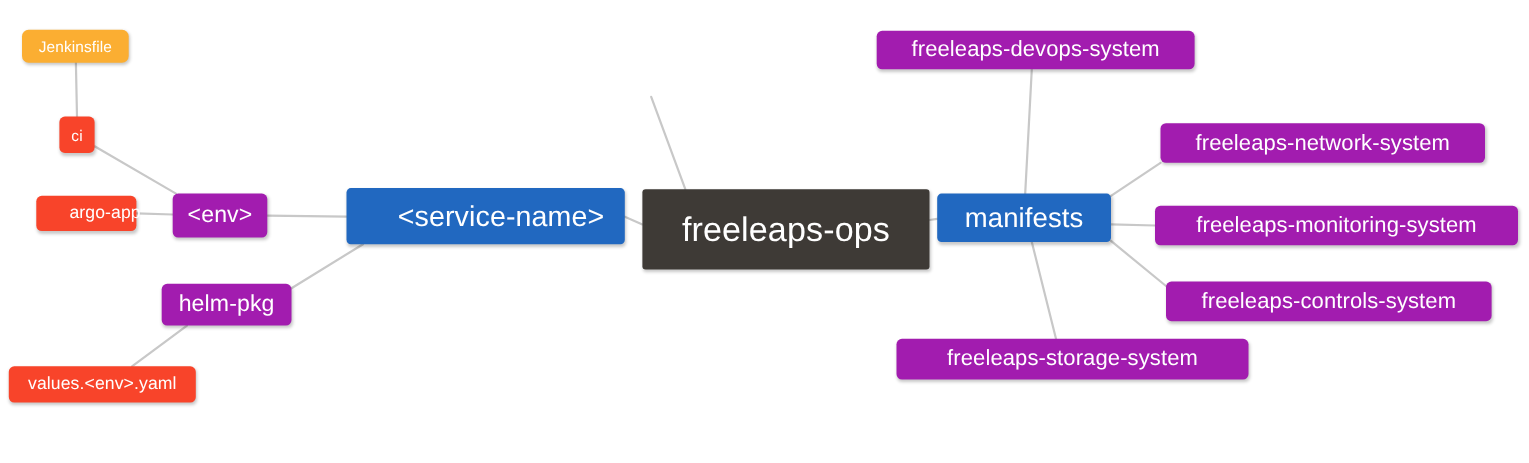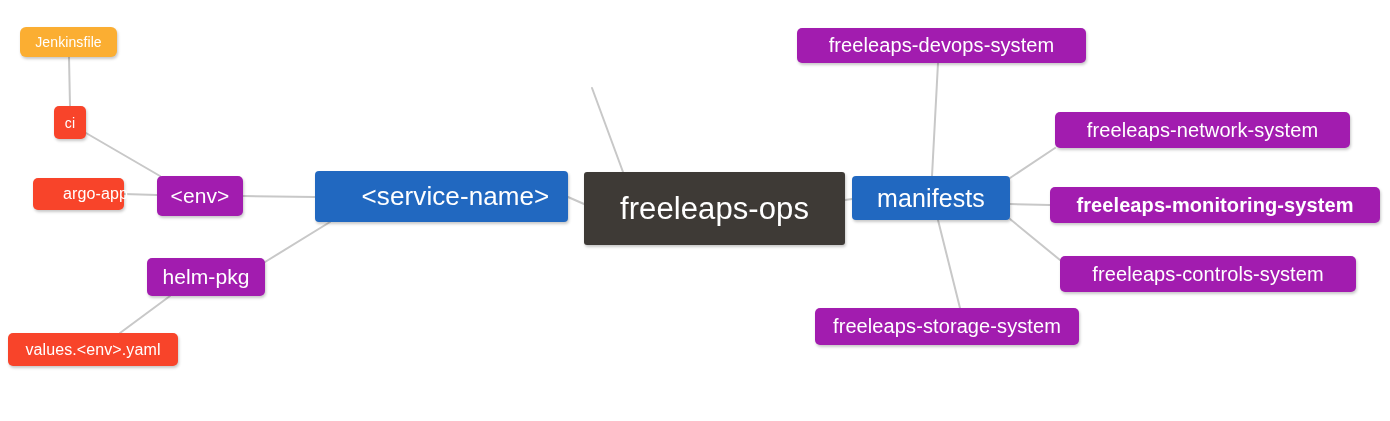--- a/index.html
+++ b/index.html
@@ -109,22 +109,22 @@
     </div>
     <div class="node lvl-red" style="left: 8px; top: 333px; width: 170px; height: 33px; font-size: 16px;">
       <span>values.&lt;env&gt;.yaml</span>
     </div>
     <div class="node lvl-green" style="left: 797px; top: 28px; width: 289px; height: 35px; font-size: 20px;">
       <span>freeleaps-devops-system</span>
     </div>
     <div class="node lvl-green" style="left: 1055px; top: 112px; width: 295px; height: 36px; font-size: 20px;">
       <span>freeleaps-network-system</span>
     </div>
-    <div class="node lvl-green" style="left: 1050px; top: 187px; width: 330px; height: 36px; font-size: 20px; font-weight: bold;">
+    <div class="node lvl-green" style="left: 1050px; top: 187px; width: 330px; height: 36px; font-size: 20px;">
       <span>freeleaps-monitoring-system</span>
     </div>
     <div class="node lvl-green" style="left: 1060px; top: 256px; width: 296px; height: 36px; font-size: 20px;">
       <span>freeleaps-controls-system</span>
     </div>
-    <div class="node lvl-green" style="left: 815px; top: 308px; width: 264px; height: 37px; font-size: 20px;">
+    <div class="node lvl-green" style="left: 815px; top: 308px; width: 320px; height: 37px; font-size: 20px;">
       <span>freeleaps-storage-system</span>
     </div>
   </div>
 
 </body></html>

